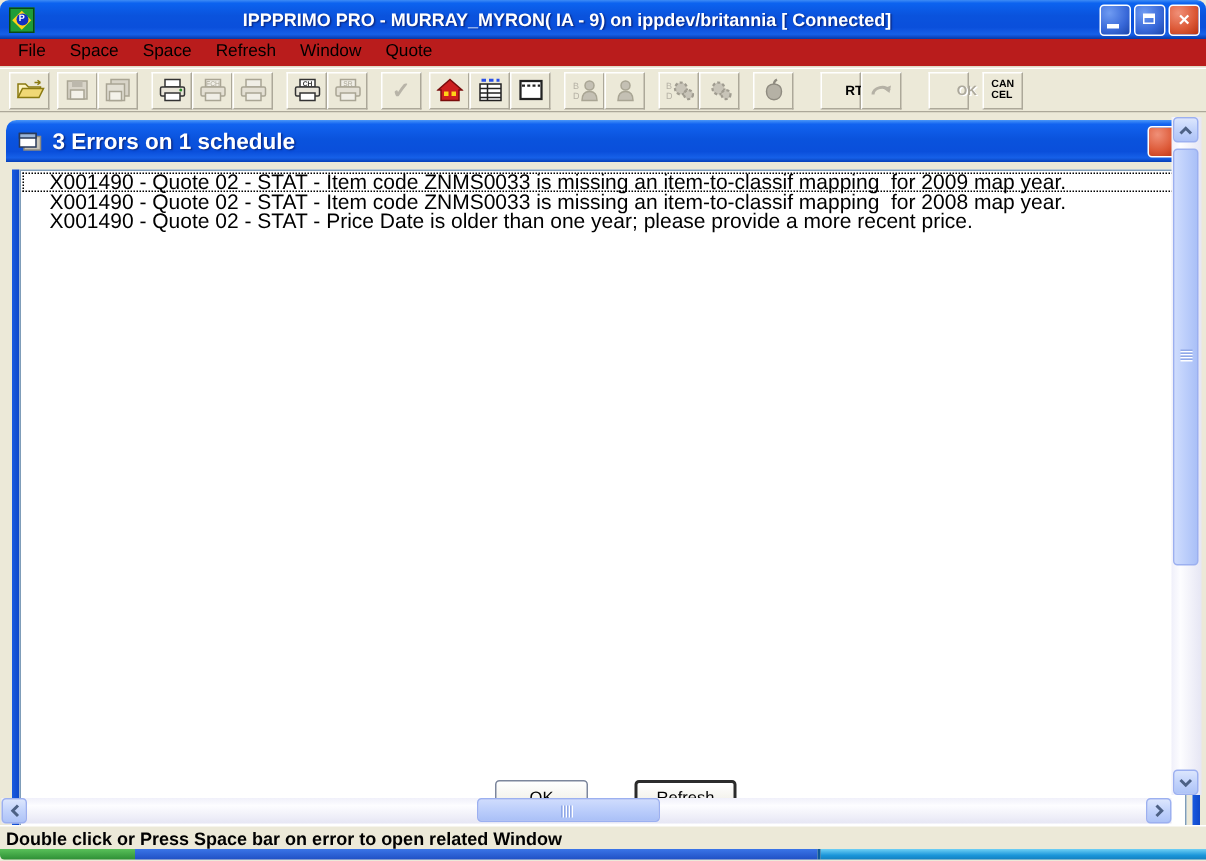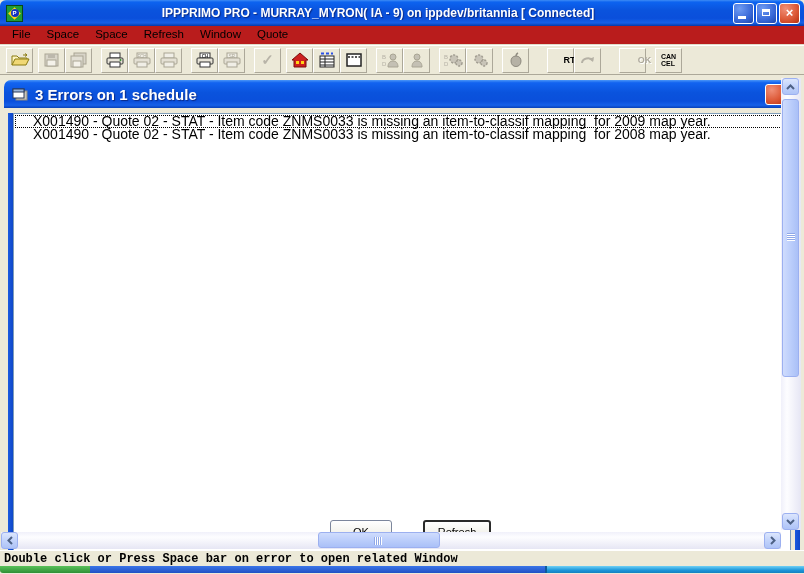--- a/index.html
+++ b/index.html
@@ -78,21 +78,21 @@
     background:linear-gradient(90deg,#cfdcfd,#bccefb 50%,#aac0f7); cursor:pointer; }
   .hthumb { position:absolute; left:317px; top:0; width:122px; height:16px; border-radius:3px; border:1px solid #9cb0f0;
     background:linear-gradient(180deg,#cfdcfd,#bccefb 50%,#aac0f7); cursor:pointer; }
   .grip-v { position:absolute; left:4px; top:50%; margin-top:-5px; width:8px; }
   .grip-v i { display:block; height:1px; background:#90a8e8; margin-bottom:1px; box-shadow:0 1px 0 #fff; }
   .grip-h { position:absolute; top:4px; left:50%; margin-left:-5px; height:8px; display:flex; }
   .grip-h i { display:block; width:1px; background:#90a8e8; margin-right:1px; box-shadow:1px 0 0 #fff; }
 
   
   .statusbar { height:16px; background:#ece9d8; border-top:1px solid #fff; box-shadow:0 -2px 0 #cfccba;
-    font-size:12px; font-weight:bold; color:#000; padding:1px 0 0 4px; white-space:nowrap; overflow:hidden;font-family:Liberation Mono, monospace; }
+    font-size:12px; font-weight:bold; color:#000; padding:1px 0 0 4px; white-space:nowrap; overflow:hidden; }
 
   
   .taskbar { height:7px; display:flex; }
   .tb-green { width:90px; background:linear-gradient(180deg,#59c15a,#2e8f35); border-radius:0 0 0 3px; }
   .tb-blue  { flex:1; background:linear-gradient(180deg,#3a75e8,#2050c4); }
   .tb-light { width:259px; background:linear-gradient(180deg,#6fd0f5,#1b96da 60%,#1480c0); border-left:2px solid #0d5a9a; }
 </style>
 </head>
 <body>
 
@@ -290,20 +290,21 @@
           <rect x="3" y="3" width="11" height="3" fill="#9cb6d8" stroke="#2a3a5a"></rect>
         </svg>
         <span class="child-title">3 Errors on 1 schedule</span>
       </div>
       <div class="child-sideL"></div>
       <div class="child-sideR"></div>
       <div class="child-body">
         <div class="error-list">
           <div class="error-item selected">X001490 - Quote 02 - STAT - Item code ZNMS0033 is missing an item-to-classif mapping  for 2009 map year.</div>
           <div class="error-item">X001490 - Quote 02 - STAT - Item code ZNMS0033 is missing an item-to-classif mapping  for 2008 map year.</div>
+          <div class="error-item">X001490 - Quote 02 - STAT - Price Date is older than one year; please provide a more recent price.</div>
         </div>
         <div class="xp-btn" style="left:316px; top:406px; width:62px;">OK</div>
         <div class="xp-btn default" style="left:409px; top:406px; width:68px;">Refresh</div>
       </div>
     </div>
 
     <div class="child-close"></div>
 
     <div class="vscroll">
       <div class="sbtn up">

